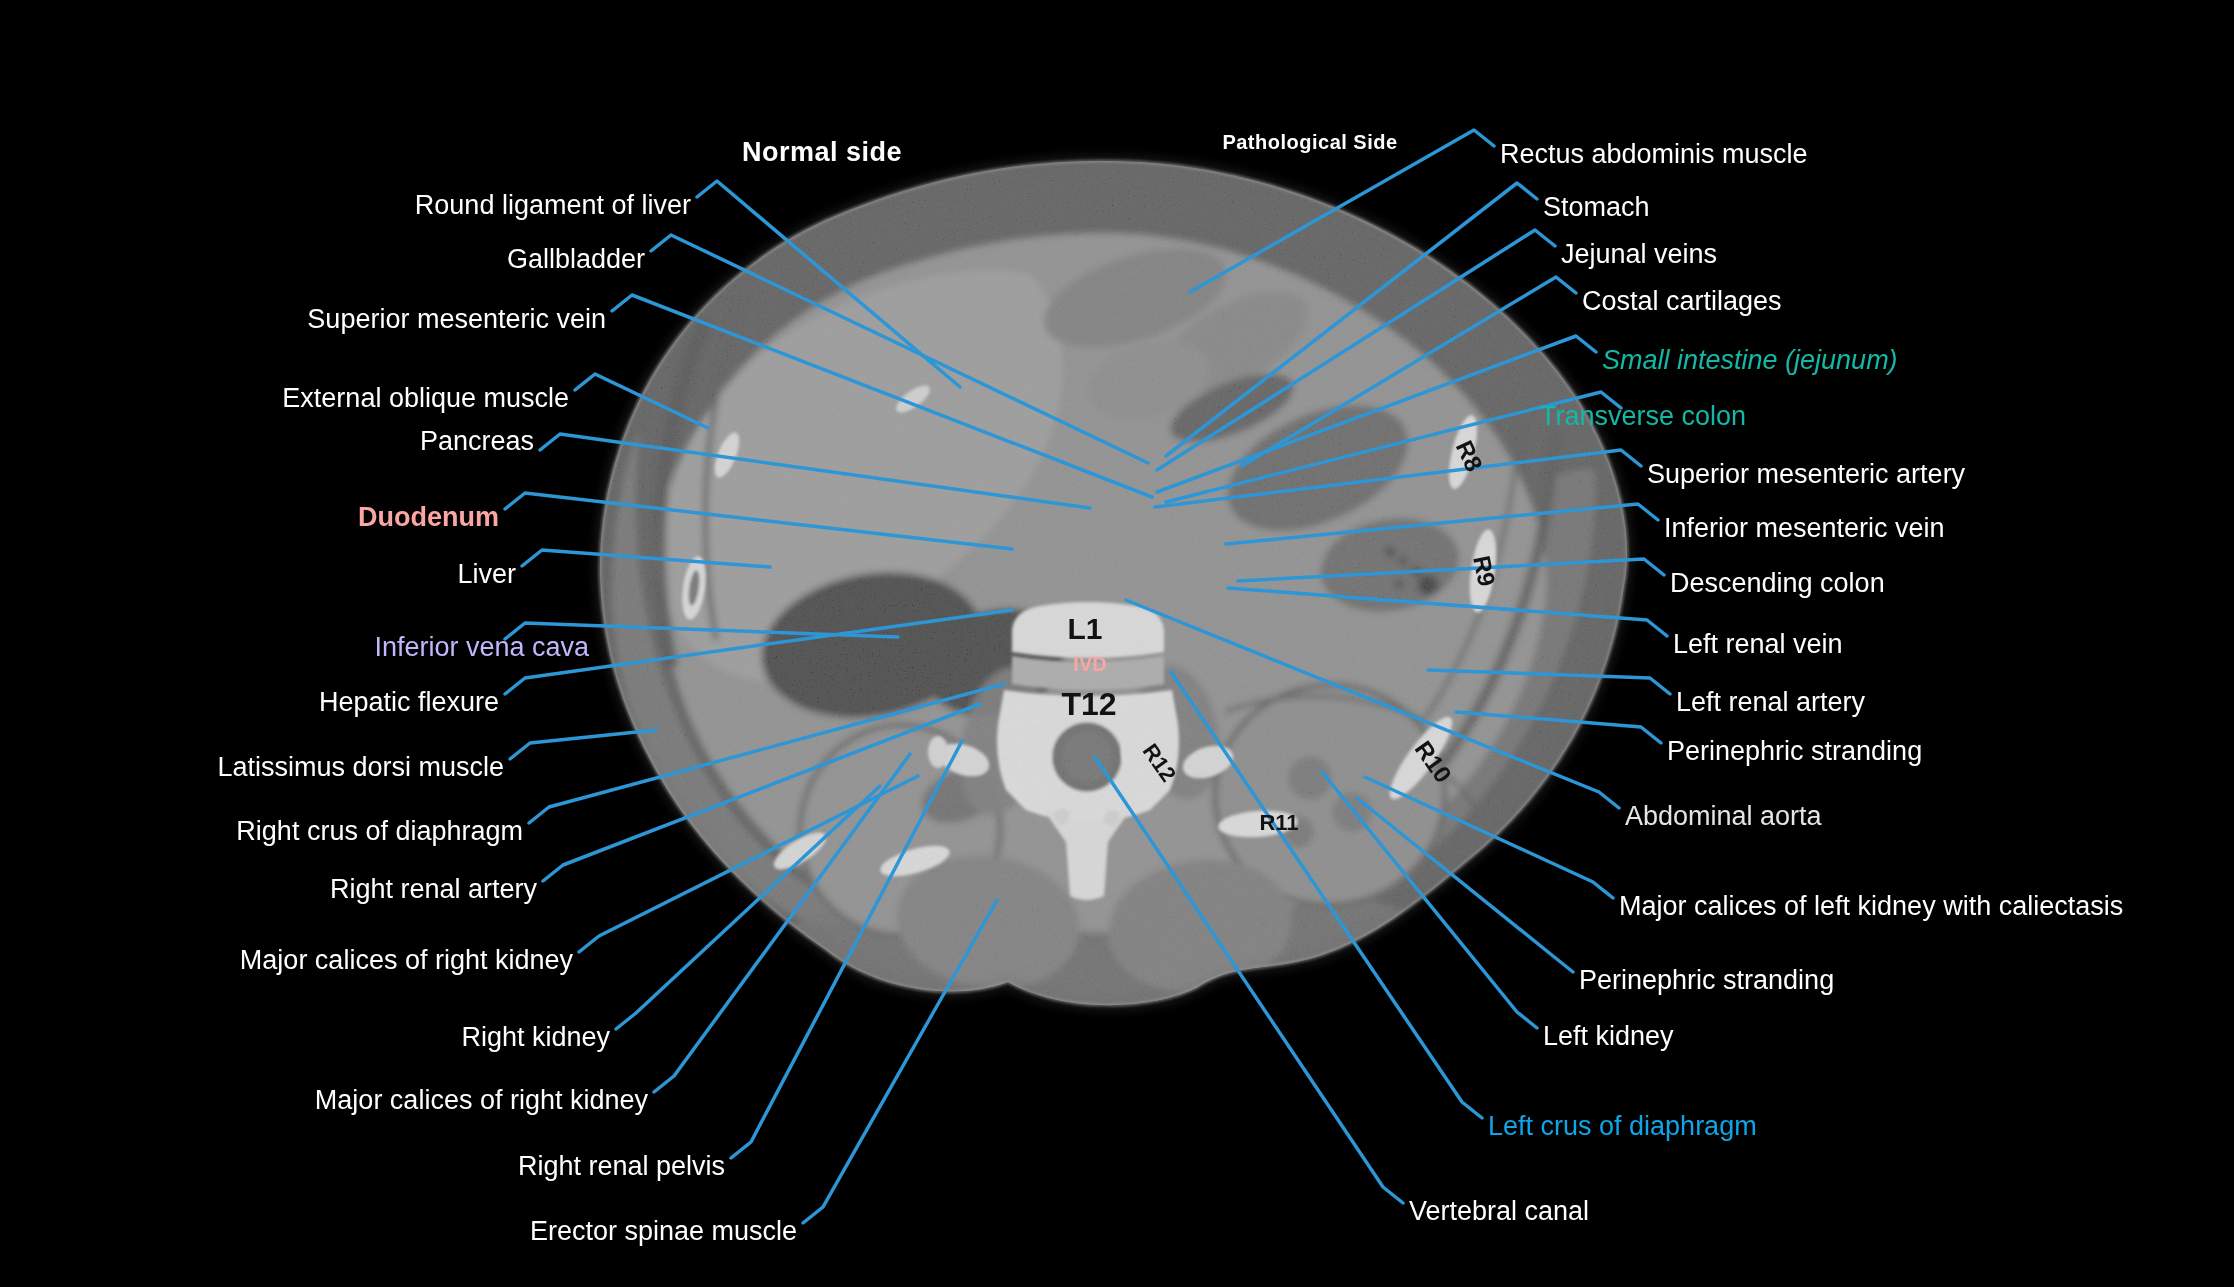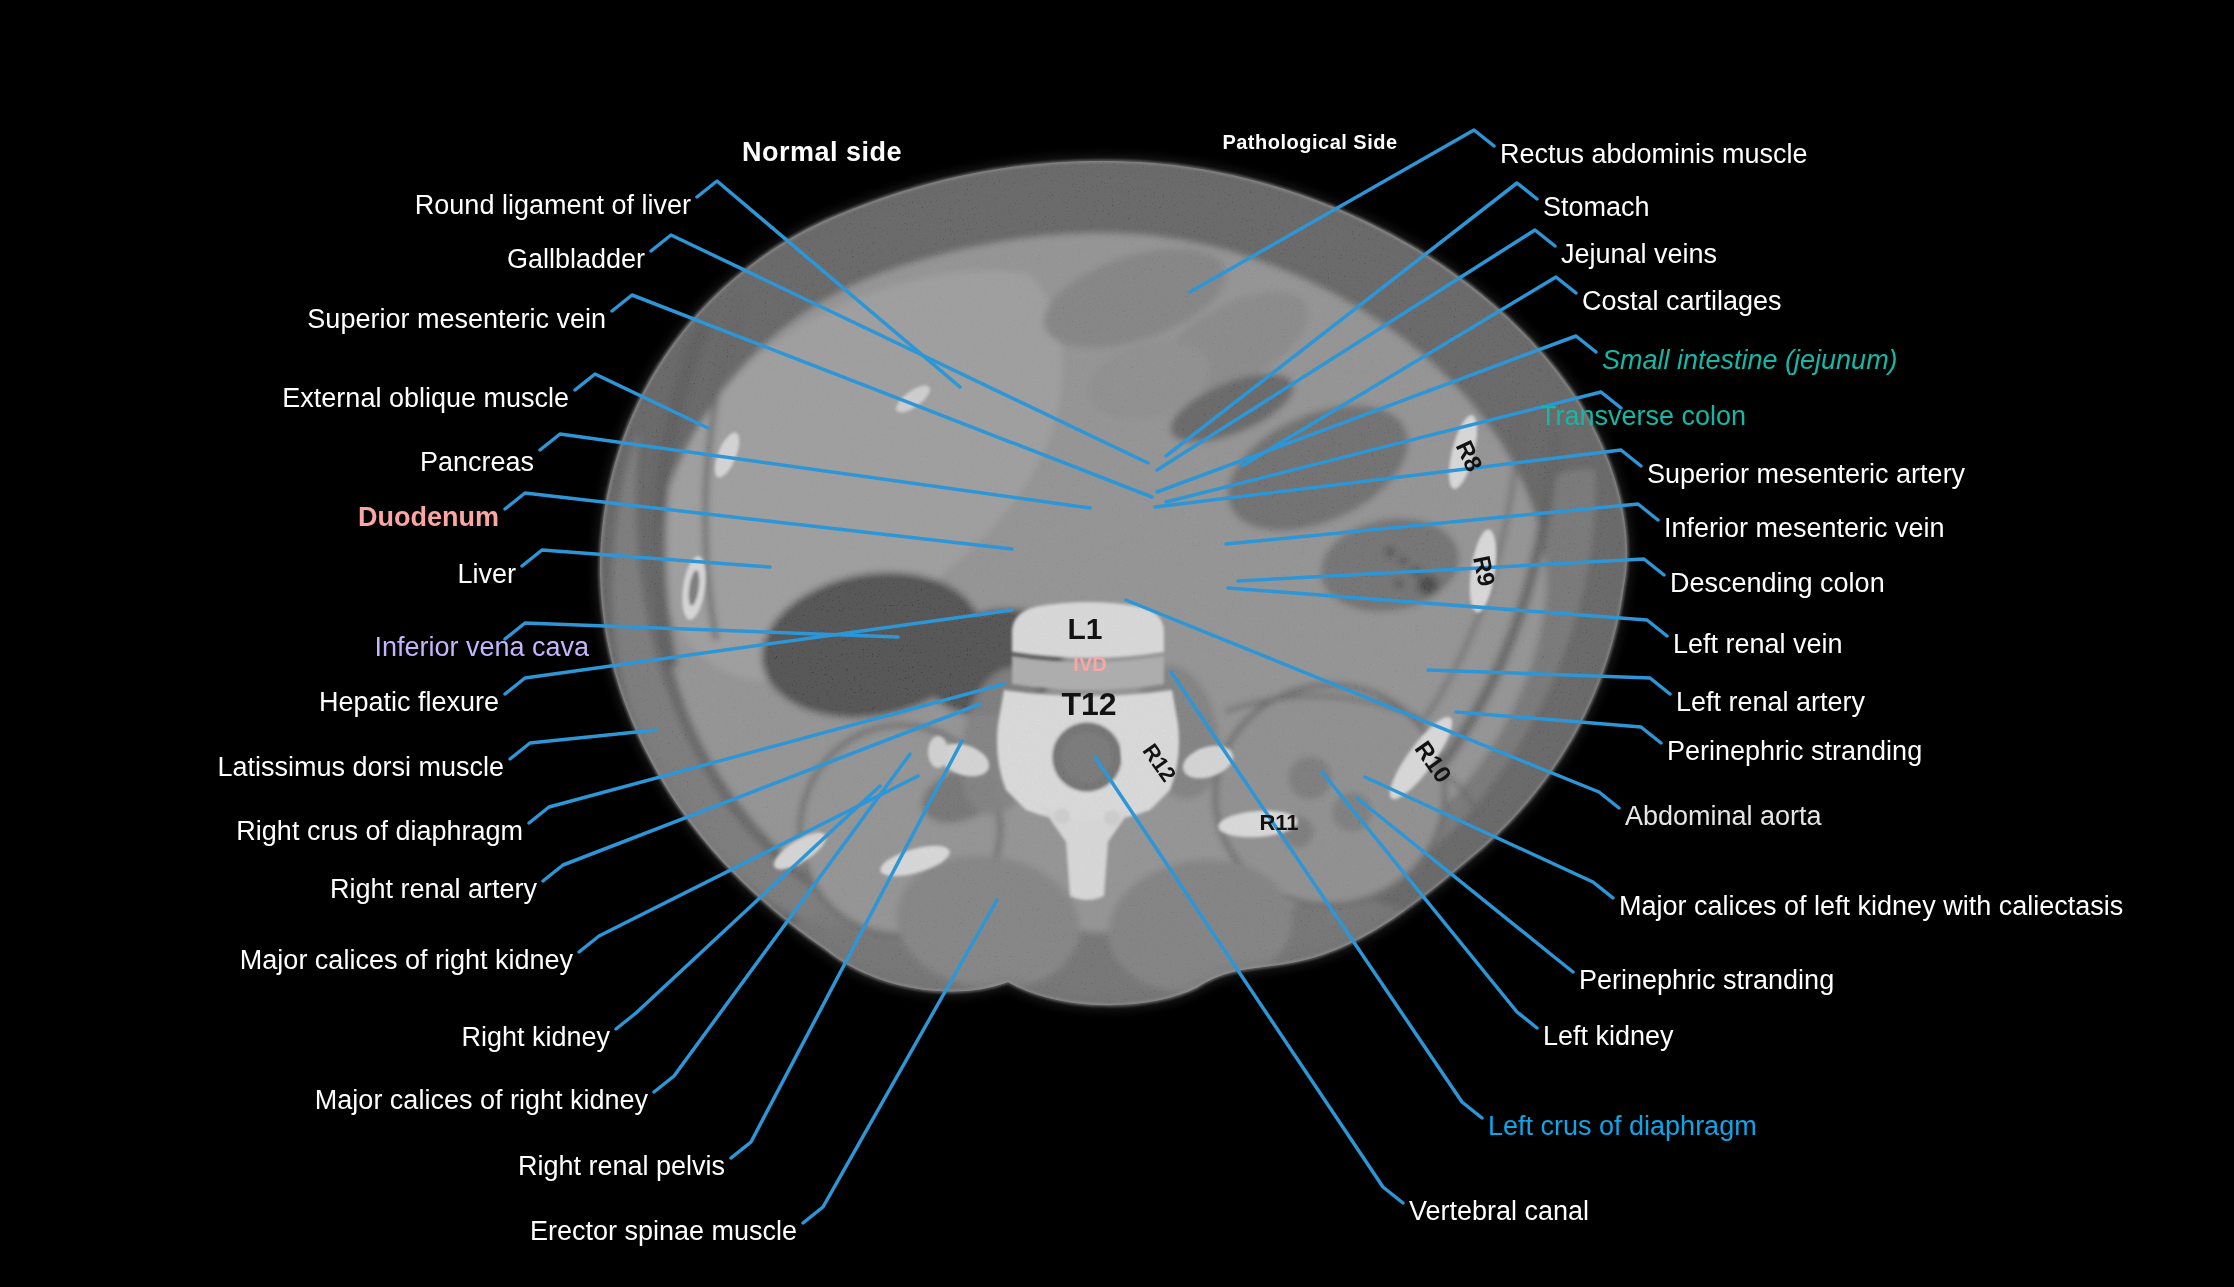--- a/index.html
+++ b/index.html
@@ -186,21 +186,21 @@
 </svg>
 
 <div class="heading" style="left: 822px; top: 152px;">Normal side</div>
 <div class="heading" style="left: 1310px; top: 142px; font-size: 20px;">Pathological Side</div>
 
 <div id="labels">
       <div class="anno left" style="color: rgb(255, 255, 255); right: 1543px; top: 205px;">Round ligament of liver</div>
       <div class="anno left" style="color: rgb(255, 255, 255); right: 1589px; top: 259px;">Gallbladder</div>
       <div class="anno left" style="color: rgb(255, 255, 255); right: 1628px; top: 319px;">Superior mesenteric vein</div>
       <div class="anno left" style="color: rgb(255, 255, 255); right: 1665px; top: 398px;">External oblique muscle</div>
-      <div class="anno left" style="color: rgb(255, 255, 255); right: 1700px; top: 462px;">Pancreas</div>
+      <div class="anno left" style="color: rgb(255, 255, 255); right: 1700px; top: 441px;">Pancreas</div>
       <div class="anno left" style="color: #fca5a5; right: 1735px; top: 517px; font-weight: bold;">Duodenum</div>
       <div class="anno left" style="color: rgb(255, 255, 255); right: 1718px; top: 574px;">Liver</div>
       <div class="anno left" style="color: #c4b5fd; right: 1645px; top: 647px; margin-left: 36px;">Inferior vena cava</div>
       <div class="anno left" style="color: rgb(255, 255, 255); right: 1735px; top: 702px;">Hepatic flexure</div>
       <div class="anno left" style="color: rgb(255, 255, 255); right: 1730px; top: 767px;">Latissimus dorsi muscle</div>
       <div class="anno left" style="color: rgb(255, 255, 255); right: 1711px; top: 831px;">Right crus of diaphragm</div>
       <div class="anno left" style="color: rgb(255, 255, 255); right: 1697px; top: 889px;">Right renal artery</div>
       <div class="anno left" style="color: rgb(255, 255, 255); right: 1661px; top: 960px;">Major calices of right kidney</div>
       <div class="anno left" style="color: rgb(255, 255, 255); right: 1624px; top: 1037px;">Right kidney</div>
       <div class="anno left" style="color: rgb(255, 255, 255); right: 1586px; top: 1100px;">Major calices of right kidney</div>

